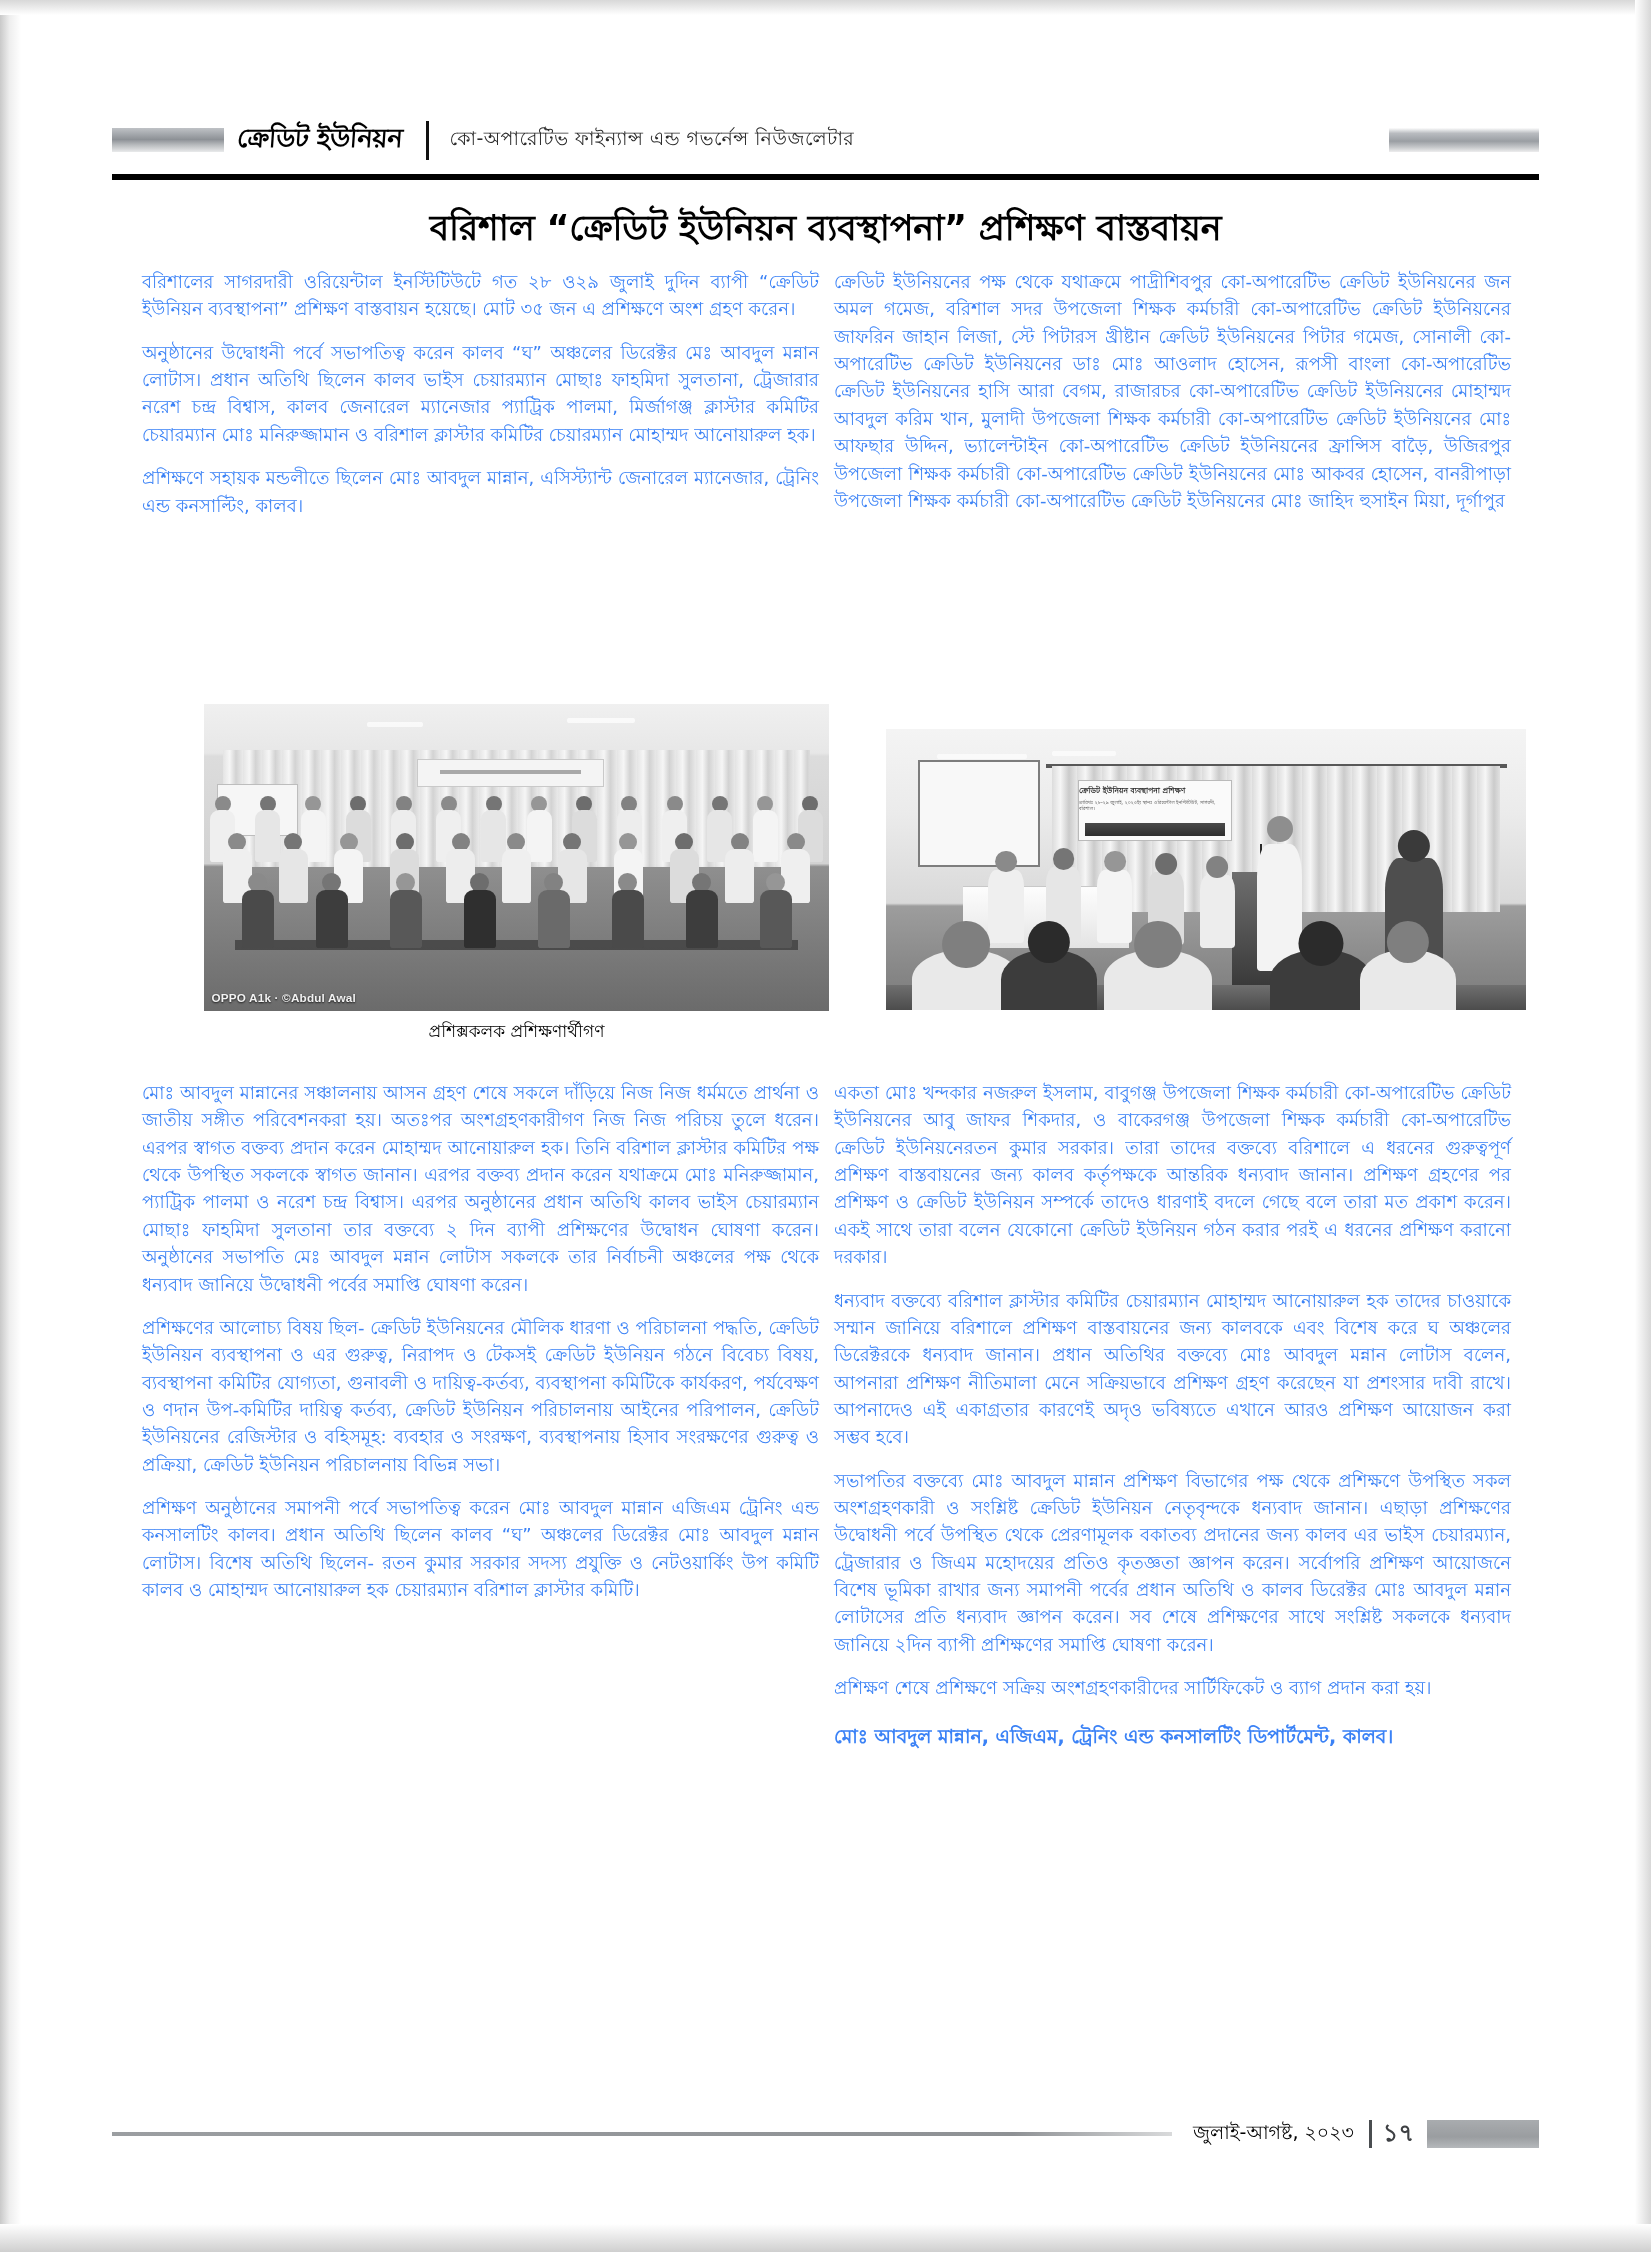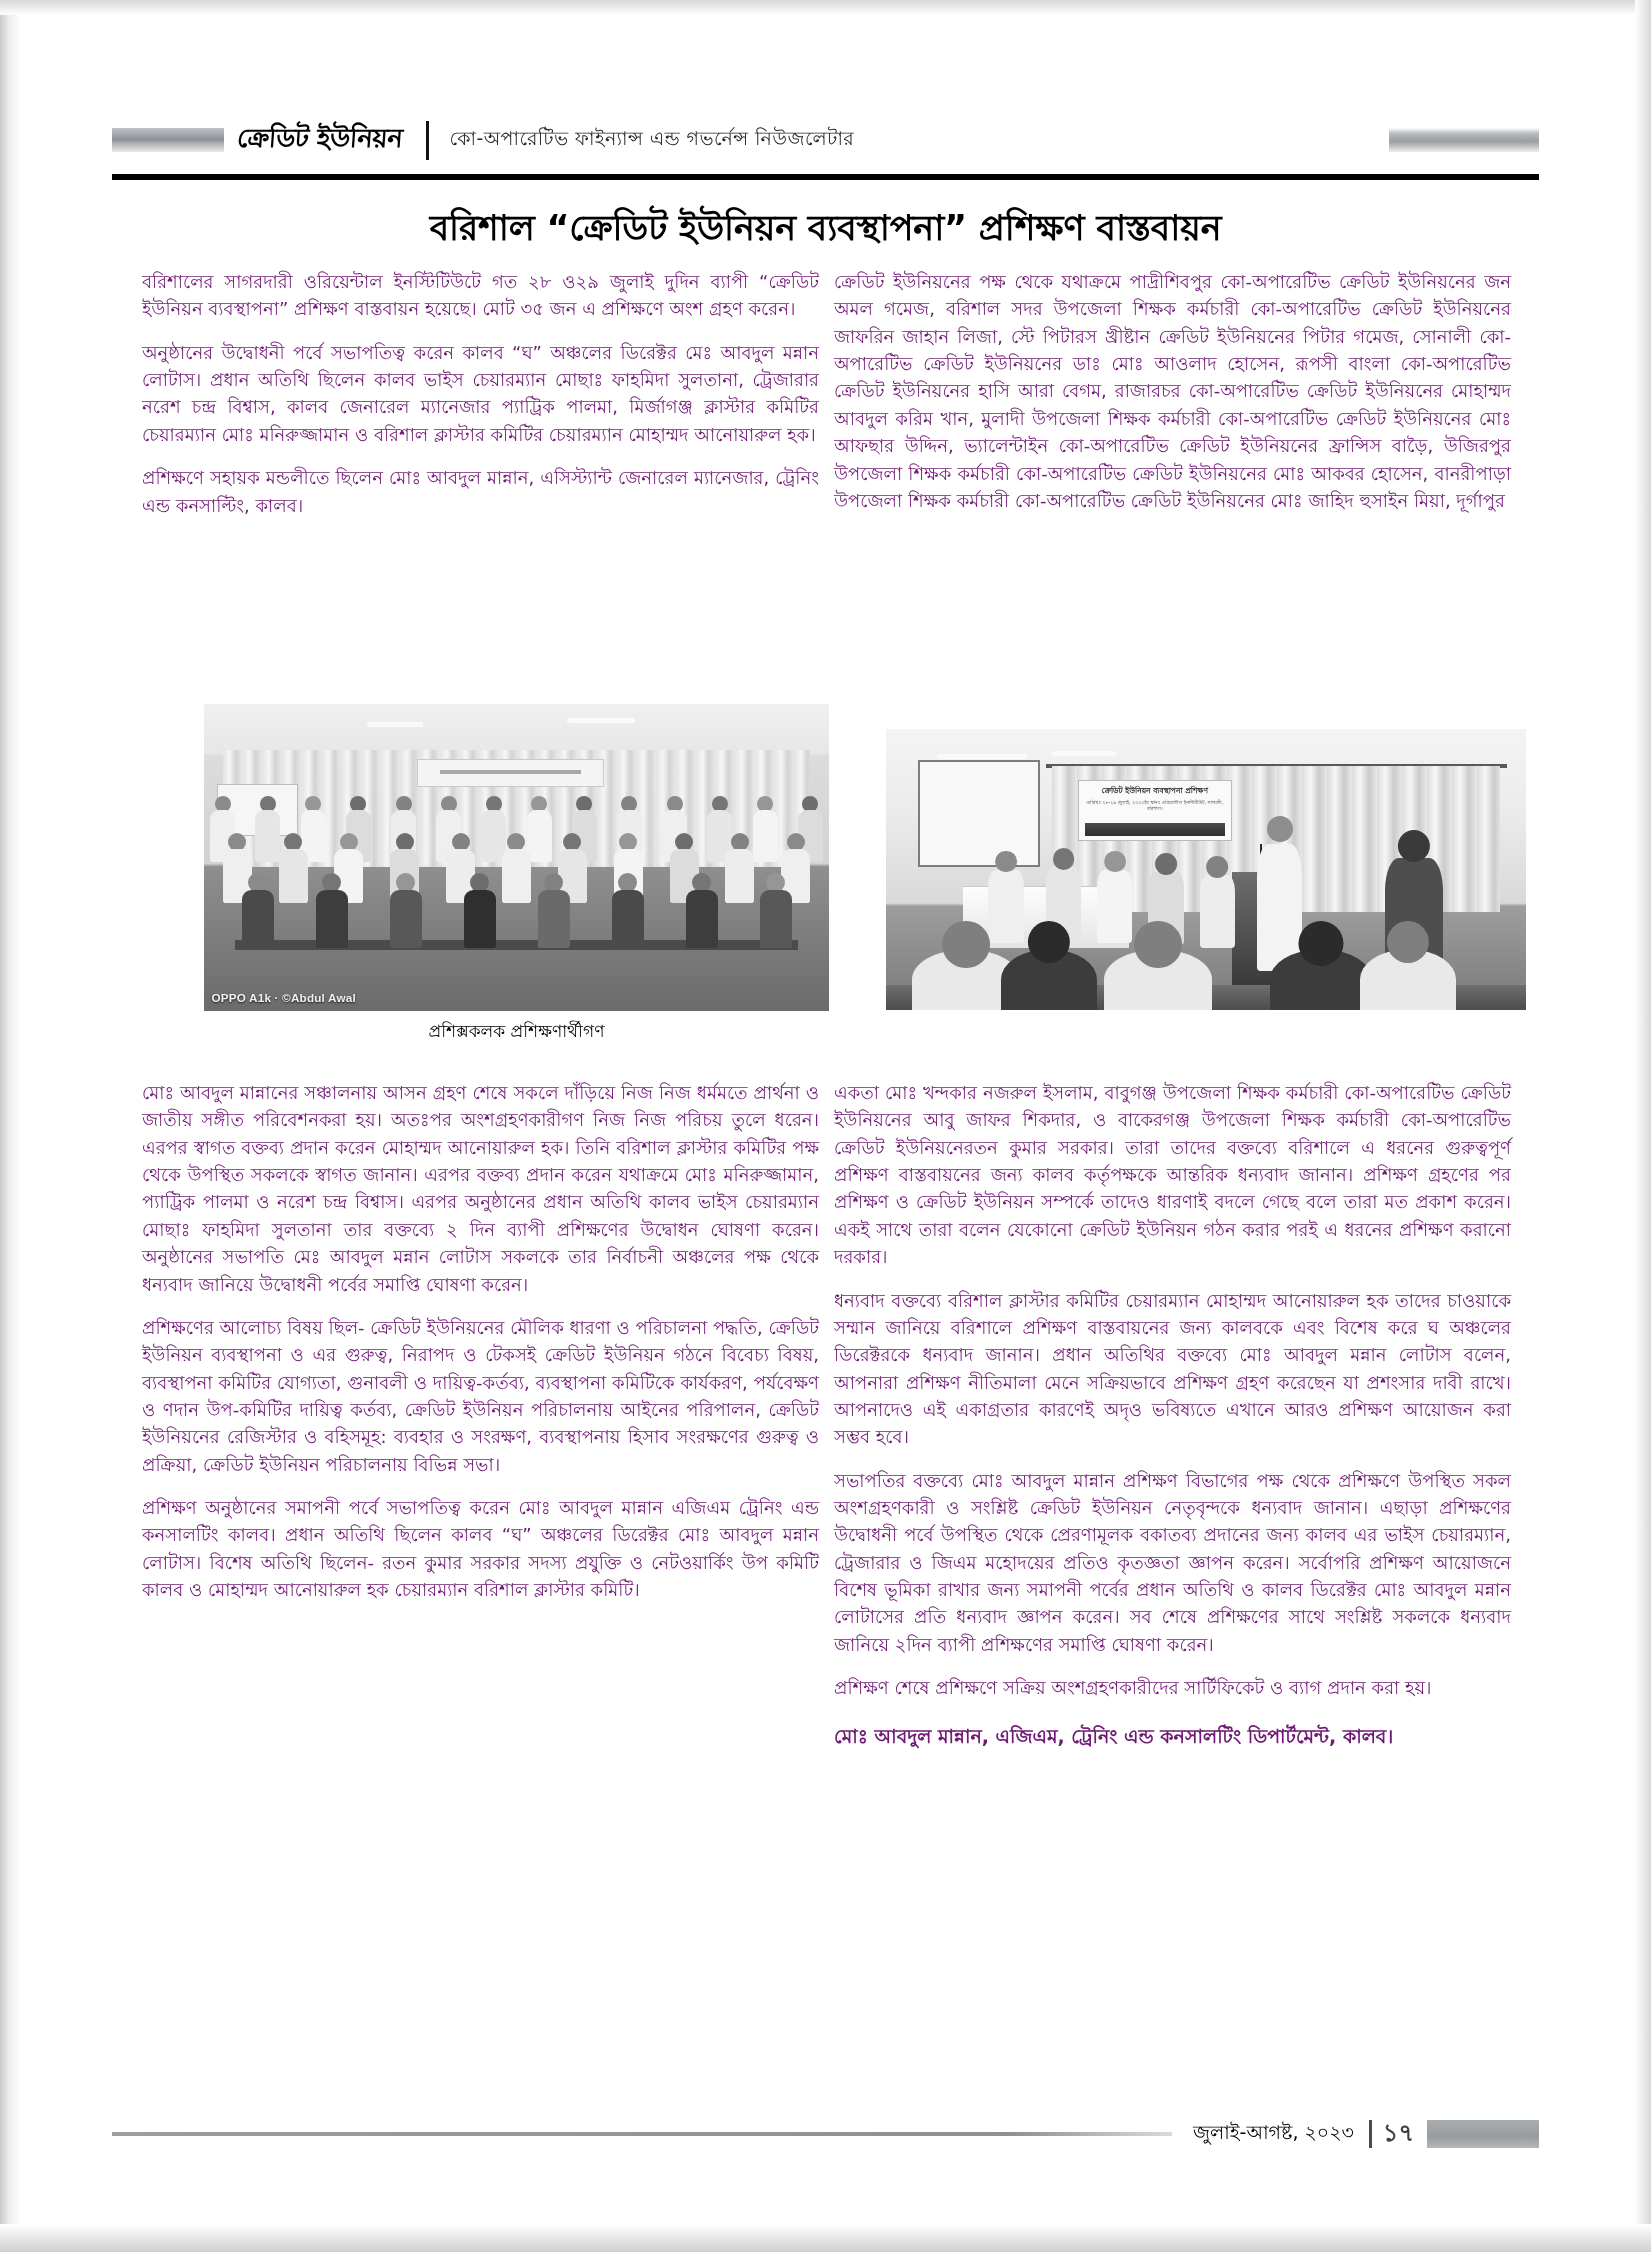--- a/index.html
+++ b/index.html
@@ -104,21 +104,21 @@
   .col-left  { left: 142px; }
   .col-right { left: 834px; }
 
   .col p {
     margin: 0 0 16px 0;
     font-family: "DejaVu Sans", sans-serif;
     font-size: 18px;
     line-height: 1.52;
     text-align: justify;
     text-justify: inter-word;
-    color: #701a75;
+    color: #3b82f6;
     hyphens: none;
   }
   .col p.byline {
     font-weight: bold;
     font-size: 19px;
     margin-top: 20.6px;
   }
 
   
   .figure { position: absolute; }
@@ -182,21 +182,21 @@
 
   
   .room2 { position:absolute; inset:0;
     background: linear-gradient(to bottom,#f4f4f4 0%,#ebebeb 30%,#d9d9d9 62%,#9d9d9d 63%,#7a7a7a 100%); }
   .screen2 { position:absolute; left:5%; top:11%; width:19%; height:38%;
     background:#f8f8f8; border:2.8px solid #7d7d7d; }
   .curtain2 { position:absolute; left:26%; top:13%; width:70%; height:52%;
     background: repeating-linear-gradient(to right,#dcdcdc 0px,#f6f6f6 8.4px,#cbcbcb 17px,#e8e8e8 25px); }
   .rod2 { position:absolute; left:25%; top:12.5%; width:72%; height:3.7px; background:#585858; }
   .banner2 { position:absolute; left:30%; top:18%; width:24%; height:22%;
-    background:#fafafa; border:0.9px solid #bababa; text-align:center; overflow:hidden; }
+    background:#fafafa; border:0.9px solid #bababa; text-align:left; overflow:hidden; }
   .banner2 .b-t1 { font-family:"DejaVu Sans",sans-serif; font-size:7.5px; font-weight:bold; color:#2a2a2a; margin-top:4.7px; }
   .banner2 .b-t2 { font-family:"DejaVu Sans",sans-serif; font-size:4.7px; color:#3e3e3e; margin-top:2.8px; line-height:1.3; }
   .banner2 .b-strip { position:absolute; left:4%; bottom:7%; width:92%; height:22%;
     background:linear-gradient(to bottom,#4a4a4a,#2e2e2e); }
   .table2 { position:absolute; left:12%; top:56%; width:26%; height:22%;
     background:linear-gradient(to bottom,#fdfdfd 0%,#f0f0f0 55%,#e3e3e3 100%); border-top:1.9px solid #c8c8c8; }
   .podium2 { position:absolute; left:54%; top:51%; width:9%; height:40%;
     background:linear-gradient(to bottom,#6e6e6e,#3a3a3a); }
   .mic2 { position:absolute; left:58.5%; top:41%; width:1.9px; height:14%; background:#2a2a2a; }
   .audience2 { position:absolute; left:0; bottom:0; width:100%; height:26%; }

